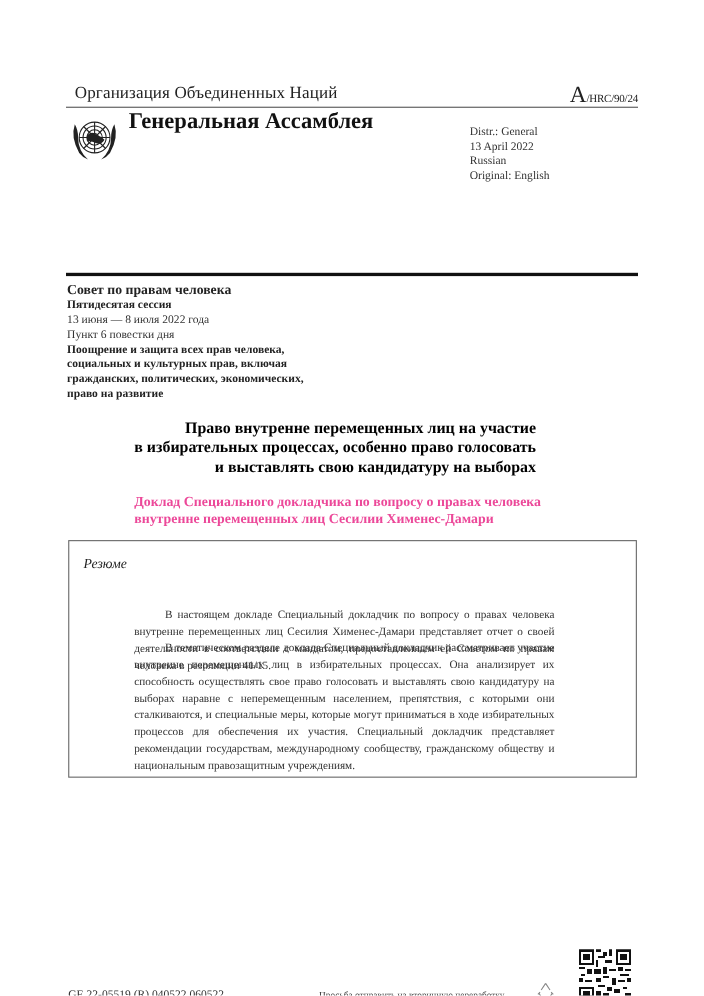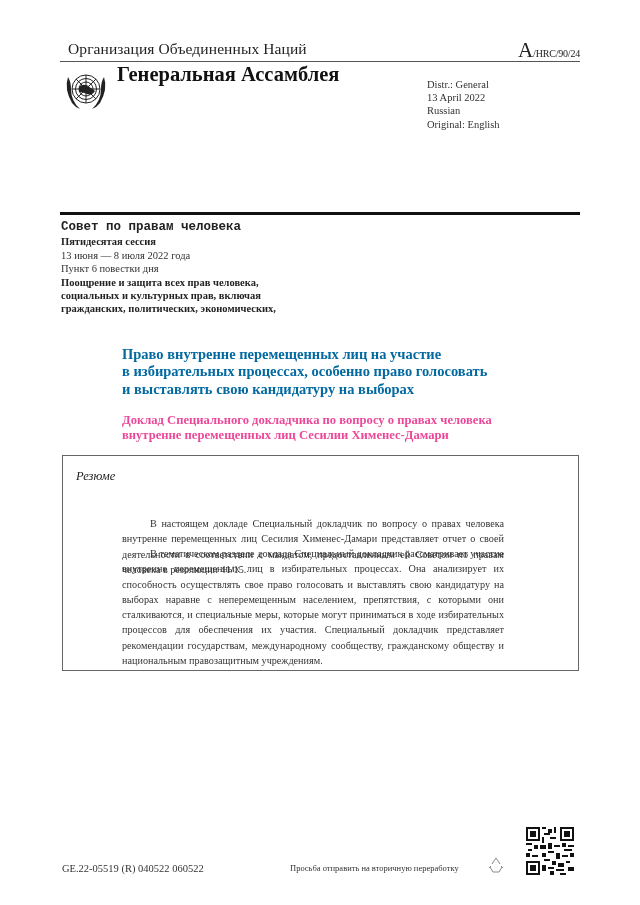--- a/index.html
+++ b/index.html
@@ -1,34 +1,34 @@
 <!DOCTYPE html>
 <html><head>
 <meta charset="utf-8">
 <style>
   html, body { margin:0; padding:0; }
   body {
     width:640px; height:905px; background:#ffffff; position:relative; overflow:hidden;
     font-family:"Liberation Serif","DejaVu Serif",serif; color:#1a1a1a;
   }
-  .abs { position:absolute; }
+  .abs { position:absolute;margin-top:36px; }
   .org-name { left:68px; top:40px; font-size:15.5px; color:#222; letter-spacing:0.1px; }
   .symbol { right:60px; top:38px; font-size:13px; color:#222; }
   .symbol .big { font-size:21px; }
   .symbol .small { font-size:10px; letter-spacing:-0.2px; }
   .top-rule { left:60px; top:61px; width:520px; height:1px; background:#555; }
   .emblem { left:60px; top:67px; width:52px; height:48px; }
   .body-title { left:117px; top:63px; font-size:20.5px; font-weight:bold; color:#111; }
   .distr { left:427px; top:78px; font-size:10.5px; line-height:13.2px; color:#333; }
   .thick-rule { left:60px; top:212px; width:520px; height:2.5px; background:#111; }
   .council { left:61px; top:221px; font-size:12px; line-height:13.4px; color:#222; }
-  .council .b1 { font-weight:bold; font-size:12.5px; margin-bottom:1px;font-family:Liberation Mono, monospace; }
+  .council .b1 { font-weight:bold; font-size:12.5px; margin-bottom:1px; }
   .council .b { font-weight:bold; font-size:10.5px; }
   .council .n { font-size:10.5px; color:#333; }
-  .main-title { left:122px; top:346px; font-size:14.5px; font-weight:bold; line-height:17.3px; color:#0369a1; }
+  .main-title { left:122px; top:346px; font-size:14.5px; font-weight:bold; line-height:17.3px; color:#000000;text-align:right; }
   .subtitle { left:122px; top:413px; font-size:12.6px; font-weight:bold; line-height:15px; color:#ec4899; }
   .summary-box { left:62px; top:455px; width:517px; height:216px; border:1px solid #666; box-sizing:border-box; }
   .summary-heading { left:76px; top:469px; font-size:12.5px; font-style:italic; color:#222; }
   .summary-p { left:122px; width:382px; font-size:10.2px; line-height:15.3px; text-align:justify; color:#333; }
   .summary-p .indent { display:inline-block; width:28px; }
   .p1 { top:516px; }
   .p2 { top:546px; }
   .footer-code { left:62px; top:863px; font-size:10.5px; color:#333; }
   .recycle { left:290px; top:863px; font-size:8.5px; color:#333; }
   .recycle-icon { left:486px; top:855px; width:20px; height:20px; }
@@ -73,20 +73,21 @@
 <div class="abs thick-rule"></div>
 
 <div class="abs council">
   <div class="b1">Совет по правам человека</div>
   <div class="b">Пятидесятая сессия</div>
   <div class="n">13 июня — 8 июля 2022 года</div>
   <div class="n">Пункт 6 повестки дня</div>
   <div class="b">Поощрение и защита всех прав человека,</div>
   <div class="b">социальных и культурных прав, включая</div>
   <div class="b">гражданских, политических, экономических,</div>
+  <div class="b">право на развитие</div>
 </div>
 
 <div class="abs main-title">
   <div>Право внутренне перемещенных лиц на участие</div>
   <div>в избирательных процессах, особенно право голосовать</div>
   <div>и выставлять свою кандидатуру на выборах</div>
 </div>
 
 <div class="abs subtitle">
   <div>Доклад Специального докладчика по вопросу о правах человека</div>

